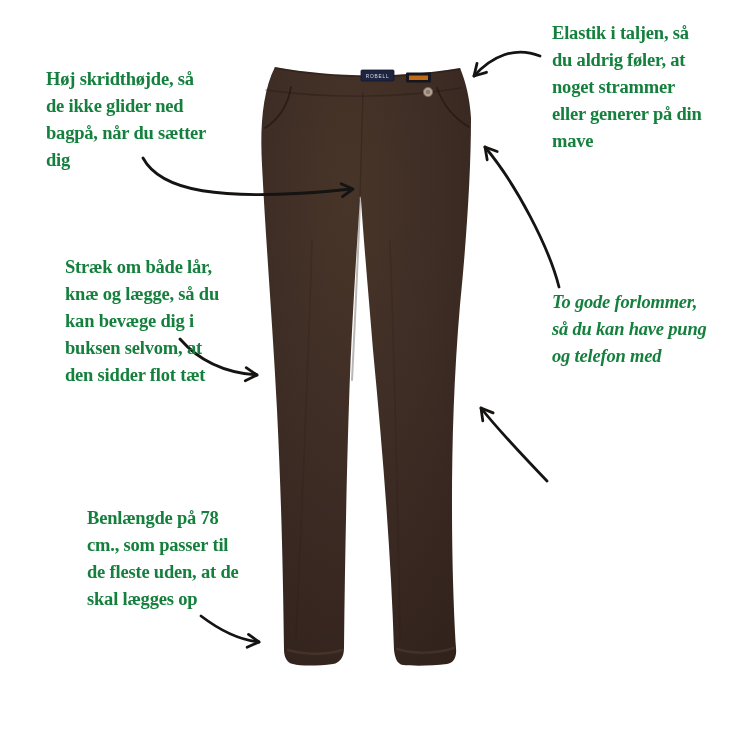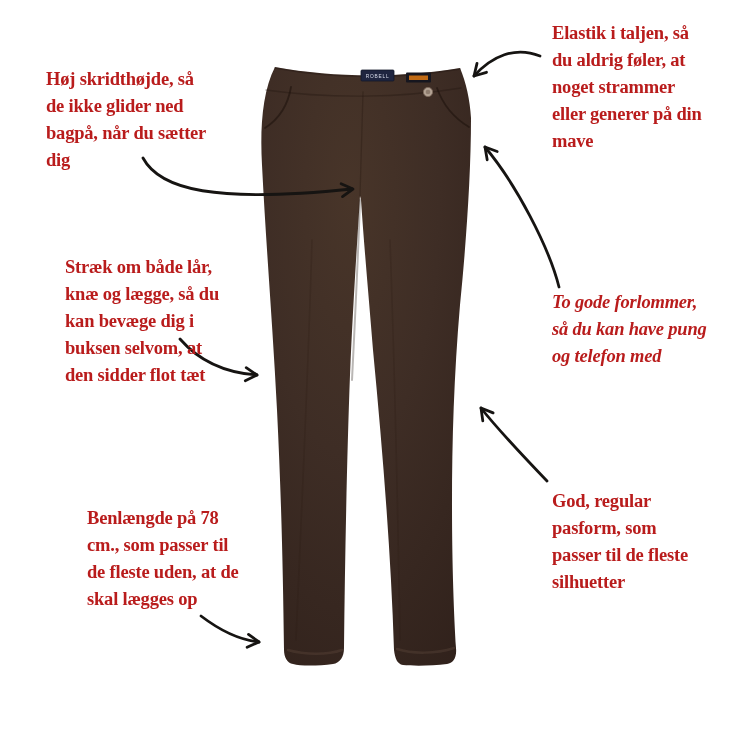--- a/index.html
+++ b/index.html
@@ -2,21 +2,21 @@
 <html><head>
 <meta charset="utf-8">
 <style>
   html,body{margin:0;padding:0;}
   body{width:740px;height:740px;background:#ffffff;overflow:hidden;
        font-family:"Liberation Serif","DejaVu Serif",serif;}
   .canvas{position:relative;width:740px;height:740px;background:#ffffff;}
   .canvas svg{position:absolute;left:0;top:0;}
   .note{position:absolute;
         font-weight:700;font-size:18.5px;line-height:27px;letter-spacing:-0.2px;
-        color:#b91c1c;white-space:pre;}
+        color:#15803d;white-space:pre;}
   .n1{left:46px;top:66px;}
   .n2{left:552px;top:20px;}
   .n3{left:22px;top:254px;margin-left:43px;}
   .n4{left:552px;top:289px;font-style:italic;}
   .n5{left:63px;top:505px;margin-left:24px;}
   .n6{left:552px;top:488px;}
 </style>
 </head>
 <body>
 
@@ -124,17 +124,13 @@
 kan bevæge dig i
 buksen selvom, at
 den sidder flot tæt</div>
   <div class="note n4">To gode forlommer,
 så du kan have pung
 og telefon med</div>
   <div class="note n5">Benlængde på 78
 cm., som passer til
 de fleste uden, at de
 skal lægges op</div>
-  <div class="note n6">God, regular
-pasform, som
-passer til de fleste
-silhuetter</div>
 </div>
 
 </body></html>

